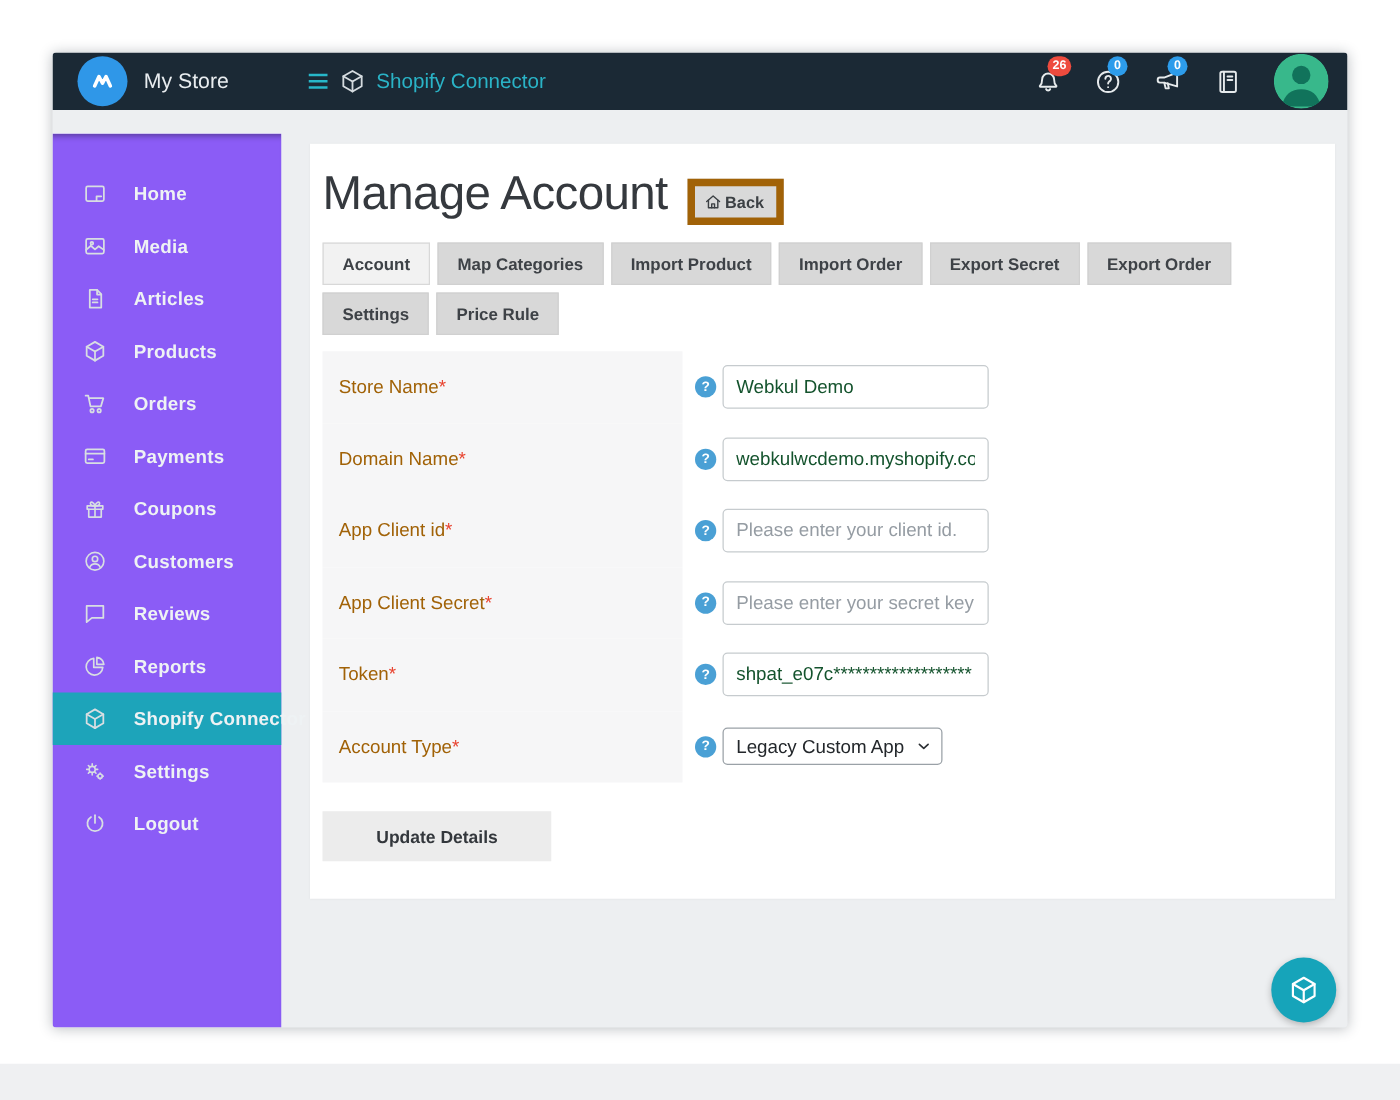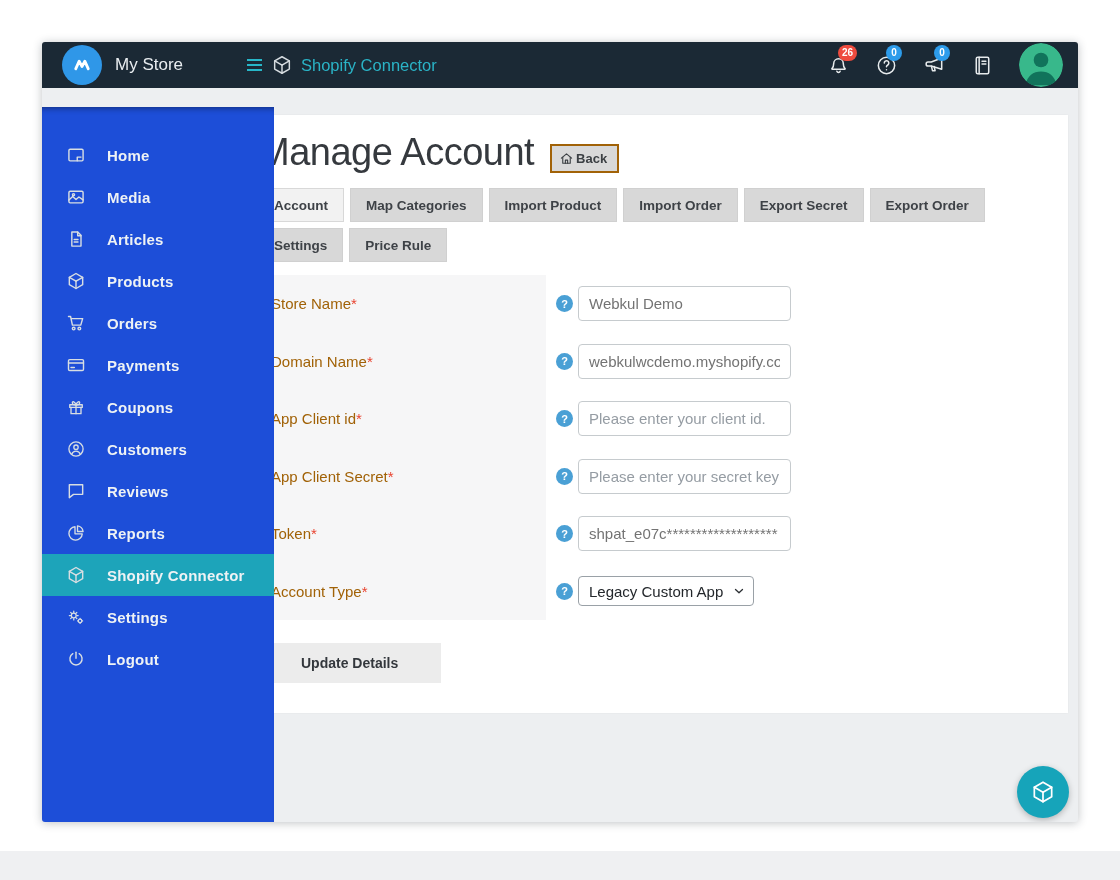--- a/index.html
+++ b/index.html
@@ -41,41 +41,41 @@
   .h-badge {
     position:absolute; top:-9px; left:11px; min-width:16px; height:16px;
     border-radius:9px; padding:0 4px; font-size:10px; line-height:16px;
     color:#fff; font-weight:bold; text-align:center;
   }
   .avatar { width:44px; height:44px; border-radius:50%; overflow:hidden; flex:0 0 auto; cursor:pointer; }
   .avatar svg { display:block; width:100%; height:100%; }
 
   
   .sidebar {
-    position:absolute; top:65px; left:0; bottom:0; width:232px;
-    background:#1d4ed8; padding-top:27px; z-index:4;
+    position:absolute; top:65px; left:0; bottom:0; width:183px;
+    background:#8b5cf6; padding-top:27px; z-index:4;
     box-shadow:inset 0 6px 6px -5px rgba(0,0,0,.45);
   }
   .side-item { height:42px; display:flex; align-items:center; padding-left:24px; cursor:pointer; color:#eef2f4; }
   .side-item.active { background:#1da4ba; }
   .side-icon { width:20px; height:20px; color:#d8dee2; flex:0 0 auto; }
   .side-icon svg { width:100%; height:100%; display:block; }
   .side-label { margin-left:21px; font-size:15px; font-weight:600; letter-spacing:.2px; white-space:nowrap; }
 
   
   .content { position:absolute; left:197px; top:65px; right:0; bottom:0; }
   .card {
     position:absolute; left:9px; top:8px; width:820px; min-height:586px;
     background:#ffffff; padding:14px 10px 30px 10px; box-shadow:0 0 2px rgba(0,0,0,.05);
   }
   .title-row { display:flex; align-items:center; margin:2px 0 14px 0; }
   .page-title { font-size:38px; font-weight:300; color:#35393e; letter-spacing:-.5px; }
   .back-btn {
     margin-left:16px; margin-top:12px; display:inline-flex; align-items:center;
-    background:#d9d9d9; border:2px solid #a16207; padding:5px 10px 5px 7px;
+    background:#d9d9d9; border:6px solid #a16207; padding:5px 10px 5px 7px;
     font-size:13px; font-weight:bold; color:#3c4044; cursor:pointer; font-family:inherit;
   }
   .back-btn .bicon { width:15px; height:15px; margin-right:2px; color:#3c4044; }
   .back-btn .bicon svg { width:100%; height:100%; display:block; }
 
   .tabs { display:flex; flex-wrap:wrap; gap:6px; max-width:760px; }
   .tab {
     background:#d8d8d8; border:1px solid #d0d0d0; height:34px; padding:0 15px;
     font-size:13.5px; font-weight:bold; color:#3e4247; font-family:inherit; cursor:pointer;
   }
@@ -90,21 +90,21 @@
   .row-label { font-size:15px; color:#a16207; }
   .req-star { color:#e8432f; font-size:15px; }
   .row-controls { display:flex; align-items:center; margin-left:10px; }
   .field-help {
     width:17px; height:17px; border-radius:50%; background:#4aa0d5; color:#ffffff;
     font-size:11px; font-weight:bold; display:flex; align-items:center; justify-content:center;
     flex:0 0 auto; cursor:pointer;
   }
   .field-input {
     margin-left:5px; width:213px; height:35px; border:1px solid #c6cbce; border-radius:4px;
-    padding:13px 10px; font-size:15px; color:#737373; font-family:inherit; outline:none;
+    padding:13px 10px; font-size:15px; color:#14532d; font-family:inherit; outline:none;
   }
   .field-input::placeholder { color:#959ca3; }
   .field-select {
     margin-left:5px; height:30px; border:1px solid #9aa1a7; border-radius:4px; background:#fff;
     display:flex; align-items:center; padding:0 8px 0 10px; font-size:15px; color:#23272b;
     cursor:pointer;
   }
   .select-chevron { width:12px; height:12px; margin-left:10px; color:#2b2f33; }
   .select-chevron svg { width:100%; height:100%; display:block; }
 

